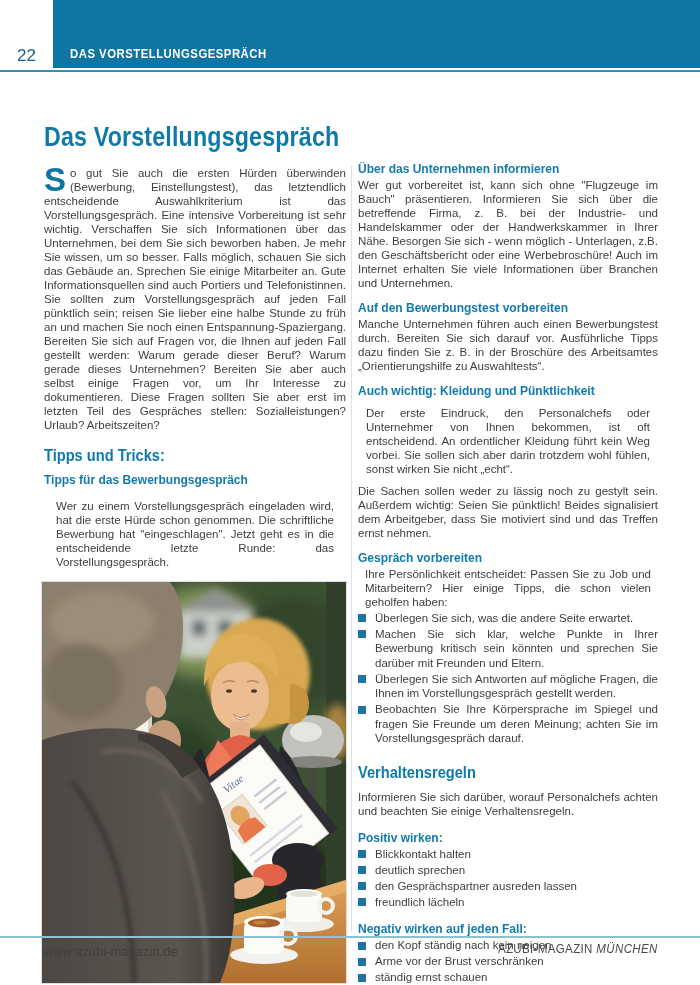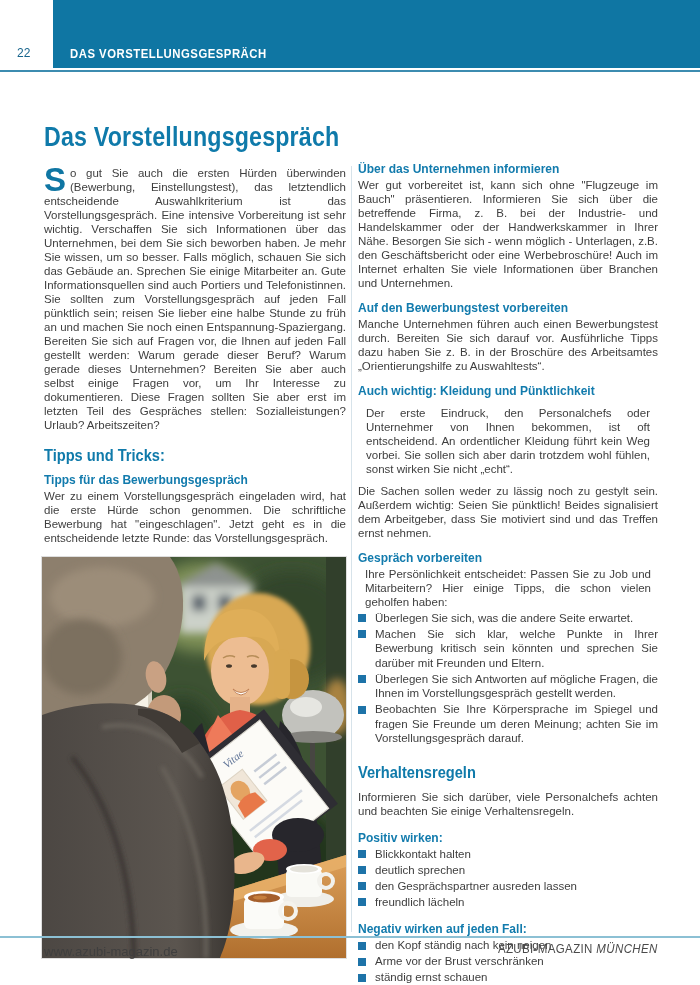--- a/index.html
+++ b/index.html
@@ -7,21 +7,21 @@
     width:700px;height:985px;position:relative;background:#ffffff;
     font-family:"Liberation Sans","DejaVu Sans",sans-serif;overflow:hidden;
   }
   
   .header-bar{position:absolute;left:53px;top:0;right:0;height:68px;background:#0f76a3;}
   .header-title{
     position:absolute;left:17px;bottom:7px;color:#ffffff;font-weight:bold;
     font-size:13.5px;letter-spacing:.6px;transform:scaleX(.84);transform-origin:0 50%;
     white-space:nowrap;
   }
-  .page-num{position:absolute;left:17px;top:46px;font-size:12px;color:#17648c;font-weight:normal;}
+  .page-num{position:absolute;left:17px;top:46px;font-size:17px;color:#17648c;font-weight:normal;}
   .top-rule{position:absolute;left:0;right:0;top:70px;height:2px;background:#3c8cb0;}
   
   .main-title{
     position:absolute;left:44px;top:122px;color:#0f7aaa;font-weight:bold;font-size:27px;
     transform:scaleX(.86);transform-origin:0 50%;white-space:nowrap;letter-spacing:.2px;
   }
   
   .col-left{position:absolute;left:44px;top:166px;width:302px;}
   .col-right{position:absolute;left:358px;top:162px;width:300px;}
   .col-divider{position:absolute;left:351px;top:166px;height:766px;width:1px;background:#d7e3ea;}
@@ -62,21 +62,21 @@
 <h1 class="main-title" style="margin:0;">Das Vorstellungsgespräch</h1>
 
 <div class="col-divider"></div>
 
 <div class="col-left">
   <p class="body-txt" style="margin:0;"><span class="dropcap">S</span><span>o gut Sie auch die ersten Hürden überwinden (Bewerbung, Einstellungstest), das letztendlich entscheidende Auswahlkriterium ist das Vorstellungsgespräch. Eine intensive Vorbereitung ist sehr wichtig. Verschaffen Sie sich Informationen über das Unternehmen, bei dem Sie sich beworben haben. Je mehr Sie wissen, um so besser. Falls möglich, schauen Sie sich das Gebäude an. Sprechen Sie einige Mitarbeiter an. Gute Informationsquellen sind auch Portiers und Telefonistinnen. Sie sollten zum Vorstellungsgespräch auf jeden Fall pünktlich sein; reisen Sie lieber eine halbe Stunde zu früh an und machen Sie noch einen Entspannung-Spaziergang. Bereiten Sie sich auf Fragen vor, die Ihnen auf jeden Fall gestellt werden: Warum gerade dieser Beruf? Warum gerade dieses Unternehmen? Bereiten Sie aber auch selbst einige Fragen vor, um Ihr Interesse zu dokumentieren. Diese Fragen sollten Sie aber erst im letzten Teil des Gespräches stellen: Sozialleistungen? Urlaub? Arbeitszeiten?</span></p>
 
   <div class="big-h">Tipps und Tricks:</div>
 
   <div class="sec-h" style="margin-top:4px;">Tipps für das Bewerbungsgespräch</div>
-  <p class="body-txt" style="margin:0;">Wer zu einem Vorstellungsgespräch eingeladen wird, hat die erste Hürde schon genommen. Die schriftliche Bewerbung hat "eingeschlagen". Jetzt geht es in die entscheidende letzte Runde: das Vorstellungsgespräch.</p>
+  <p class="body-txt" style="margin:12px;">Wer zu einem Vorstellungsgespräch eingeladen wird, hat die erste Hürde schon genommen. Die schriftliche Bewerbung hat "eingeschlagen". Jetzt geht es in die entscheidende letzte Runde: das Vorstellungsgespräch.</p>
 
   <div class="photo">
     <svg width="304" height="401" viewBox="0 0 304 401" xmlns="http://www.w3.org/2000/svg">
       <defs>
         <filter id="b8" x="-40%" y="-40%" width="180%" height="180%">
             <feGaussianBlur stdDeviation="8"></feGaussianBlur>
           </filter>
         <filter id="b4" x="-40%" y="-40%" width="180%" height="180%">
             <feGaussianBlur stdDeviation="4"></feGaussianBlur>
           </filter>
@@ -202,35 +202,35 @@
       </g>
     </svg>
   </div>
 </div>
 
 <div class="col-right">
   <div class="sec-h first">Über das Unternehmen informieren</div>
   <p class="body-txt" style="margin:0;">Wer gut vorbereitet ist, kann sich ohne "Flugzeuge im Bauch" präsentieren. Informieren Sie sich über die betreffende Firma, z. B. bei der Industrie- und Handelskammer oder der Handwerkskammer in Ihrer Nähe. Besorgen Sie sich - wenn möglich - Unterlagen, z.B. den Geschäftsbericht oder eine Werbebroschüre! Auch im Internet erhalten Sie viele Informationen über Branchen und Unternehmen.</p>
 
   <div class="sec-h">Auf den Bewerbungstest vorbereiten</div>
-  <p class="body-txt" style="margin:0;">Manche Unternehmen führen auch einen Bewerbungstest durch. Bereiten Sie sich darauf vor. Ausführliche Tipps dazu haben Sie z. B. in der Broschüre des Arbeitsamtes „Orientierungshilfe zu Auswahltests“.</p>
+  <p class="body-txt" style="margin:0;">Manche Unternehmen führen auch einen Bewerbungstest durch. Bereiten Sie sich darauf vor. Ausführliche Tipps dazu finden Sie z. B. in der Broschüre des Arbeitsamtes „Orientierungshilfe zu Auswahltests“.</p>
 
   <div class="sec-h">Auch wichtig: Kleidung und Pünktlichkeit</div>
   <p class="body-txt" style="margin:8px;">Der erste Eindruck, den Personalchefs oder Unternehmer von Ihnen bekommen, ist oft entscheidend. An ordentlicher Kleidung führt kein Weg vorbei. Sie sollen sich aber darin trotzdem wohl fühlen, sonst wirken Sie nicht „echt“.</p>
   <p class="body-txt" style="margin:0;">Die Sachen sollen weder zu lässig noch zu gestylt sein. Außerdem wichtig: Seien Sie pünktlich! Beides signalisiert dem Arbeitgeber, dass Sie motiviert sind und das Treffen ernst nehmen.</p>
 
   <div class="sec-h">Gespräch vorbereiten</div>
   <p class="body-txt" style="margin:0 7px 1px;">Ihre Persönlichkeit entscheidet: Passen Sie zu Job und Mitarbeitern? Hier einige Tipps, die schon vielen geholfen haben:</p>
   <div class="bul">Überlegen Sie sich, was die andere Seite erwartet.</div>
   <div class="bul">Machen Sie sich klar, welche Punkte in Ihrer Bewerbung kritisch sein könnten und sprechen Sie darüber mit Freunden und Eltern.</div>
   <div class="bul">Überlegen Sie sich Antworten auf mögliche Fragen, die Ihnen im Vorstellungsgespräch gestellt werden.</div>
   <div class="bul">Beobachten Sie Ihre Körpersprache im Spiegel und fragen Sie Freunde um deren Meinung; achten Sie im Vorstellungsgespräch darauf.</div>
 
   <div class="big-h" style="margin-top:17px;">Verhaltensregeln</div>
-  <p class="body-txt" style="margin:0;">Informieren Sie sich darüber, viele Personalchefs achten und beachten Sie einige Verhaltensregeln.</p>
+  <p class="body-txt" style="margin:0;">Informieren Sie sich darüber, worauf Personalchefs achten und beachten Sie einige Verhaltensregeln.</p>
 
   <div class="sec-h" style="margin-top:13px;">Positiv wirken:</div>
   <div class="bul">Blickkontakt halten</div>
   <div class="bul">deutlich sprechen</div>
   <div class="bul">den Gesprächspartner ausreden lassen</div>
   <div class="bul">freundlich lächeln</div>
 
   <div class="sec-h" style="margin-top:13px;">Negativ wirken auf jeden Fall:</div>
   <div class="bul">den Kopf ständig nach kein neigen</div>
   <div class="bul">Arme vor der Brust verschränken</div>

